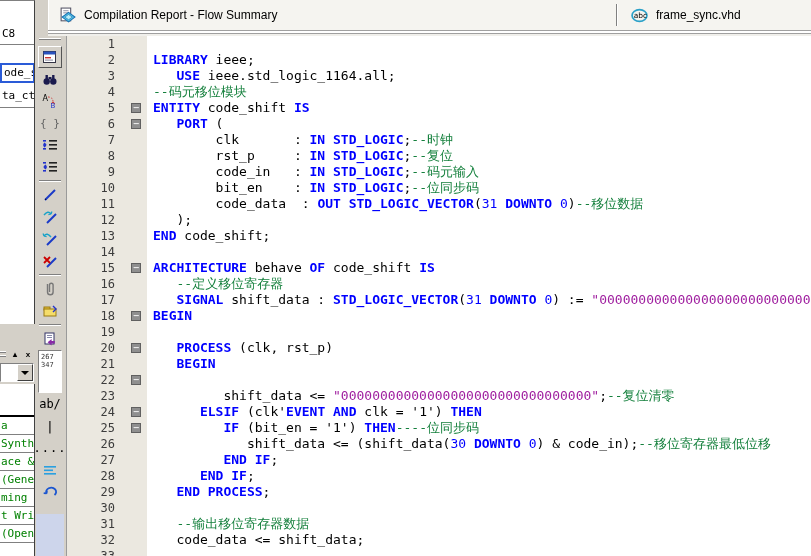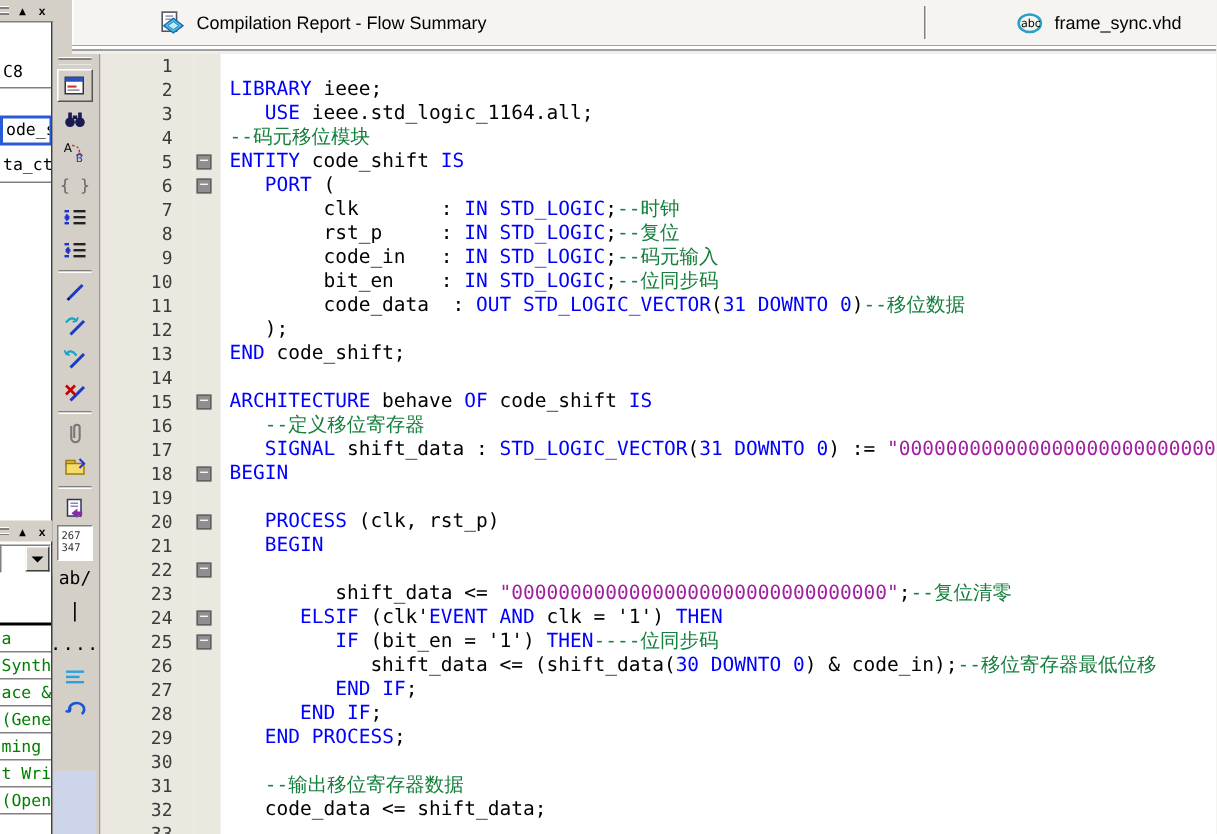--- a/index.html
+++ b/index.html
@@ -37,65 +37,65 @@
   
   #etoolbar { position:absolute; left:36px; top:36px; width:28px; height:478px; background:#d4d0c8;
     display:flex; flex-direction:column; align-items:center; padding-top:2px; }
   .tb-grip { width:22px; height:5px; margin-bottom:3px;
     background:repeating-linear-gradient(#fff 0 1px, #808080 1px 2px, transparent 2px 5px); }
   .tb-btn { width:24px; height:22px; display:flex; align-items:center; justify-content:center;
     flex:none; cursor:default; }
   .tb-btn.boxed { border:1px solid; border-color:#fff #555 #555 #fff; background:#d4d0c8; }
   .tb-sep { width:22px; height:2px; margin:2px 0; border-top:1px solid #808080; border-bottom:1px solid #fff; flex:none; }
   .tb-txt { font-family:"DejaVu Sans Mono", monospace; font-size:12px; color:#000; }
-  .linebox { width:24px; height:24px; background:#fff; border:1px solid;
+  .linebox { width:24px; height:43px; background:#fff; border:1px solid;
     border-color:#808080 #fff #fff #808080; font-family:"DejaVu Sans Mono", monospace;
     font-size:7px; line-height:8px; color:#333; text-align:left; padding:2px 0 0 2px; flex:none; }
   .pale-block { position:absolute; left:36px; top:514px; width:28px; height:42px; background:#cdd5eb; }
 
   
   #tabbar { position:absolute; left:48px; top:0; right:0; height:30px; background:#f5f4f0;
     border-left:1px solid #fff; display:flex; align-items:center; }
-  .tab { display:flex; align-items:center; gap:8px; padding:0 10px; height:100%; cursor:default;margin-left:47px; }
+  .tab { display:flex; align-items:center; gap:8px; padding:0 10px; height:100%; cursor:default; }
   .tab-label { font-size:12px; color:#000; white-space:nowrap; }
   .tab-divider { position:absolute; left:567px; top:4px; width:2px; height:22px;
     border-left:1px solid #808080; border-right:1px solid #fff; }
   #tab2 { position:absolute; left:572px; top:0; }
   #groove { position:absolute; left:48px; top:30px; right:0; height:6px;
     background:linear-gradient(#a0a0a0 0 1px, #ffffff 1px 3px, #a0a0a0 3px 4px, #f0efeb 4px 6px); }
 
   
   #editor { position:absolute; left:66px; top:36px; right:0; bottom:0; background:#fff;
     border-left:1px solid #9a9a9a; overflow:hidden; }
   .crow { display:flex; height:16px; line-height:16px;
     font-family:"DejaVu Sans Mono", monospace; font-size:13px; white-space:pre; }
   .ln { width:62px; flex:none; text-align:right; padding-right:14px; background:#ebe8e0;
     color:#3c3c3c; font-size:12px; }
   .fold { width:18px; flex:none; background:#ebe8e0; display:flex; align-items:center; }
   .fbox { display:inline-block; width:10px; height:10px; margin-left:2px; background:#8f8f8f;
     border:1px solid #606060; color:#fff; font-size:10px; line-height:8px; text-align:center; }
   .code { padding-left:6px; white-space:pre; }
-  .tk-k { color:#0000ff; font-weight:normal;text-align:center; }
+  .tk-k { color:#0000ff; font-weight:bold;text-align:center; }
   .tk-p { color:#000000; }
   .tk-c { color:#15803d; }
   .tk-s { color:#a020a0; }
   .tk-n { color:#0000ff; }
 </style>
 </head>
 <body>
 
 <div id="screen">
 
   <div class="mini-titlebar" style="top:0">
     <span class="grip"></span>
     <span class="tb-minibtn">▴</span>
     <span class="tb-minibtn">x</span>
   </div>
 
-  <div class="white-panel" style="top:14px;height:416px;border-top:1px solid #808080">
+  <div class="white-panel" style="top:0;height:324px;border-top:1px solid #808080">
     <span class="frag" style="top:26px">C8</span>
     <span class="hline" style="top:43px"></span>
     <span class="selbox" style="top:62px">ode_s</span>
     <span class="frag" style="top:88px">ta_ct</span>
     <span class="hline" style="top:106px"></span>
   </div>
 
   <div class="mini-titlebar" style="top:347px">
     <span class="grip"></span>
     <span class="tb-minibtn">▴</span>

